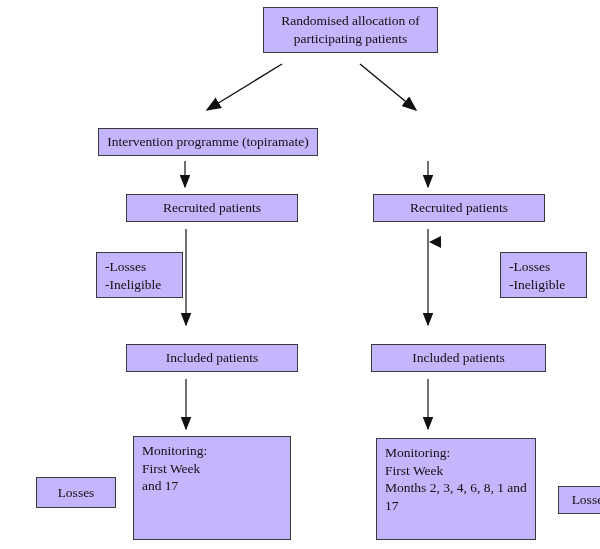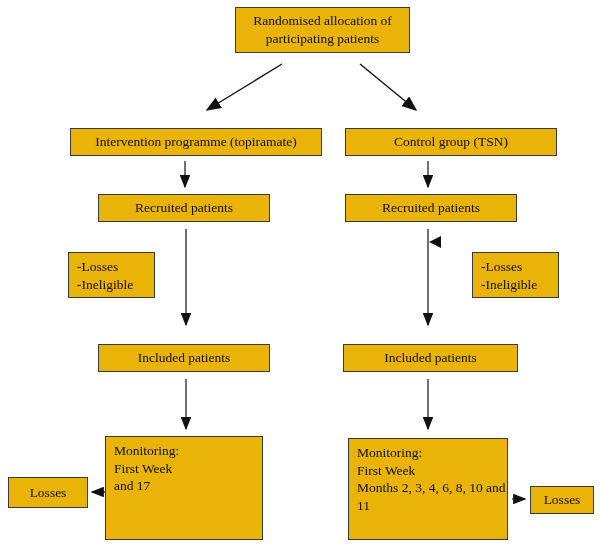--- a/index.html
+++ b/index.html
@@ -10,27 +10,28 @@
     font-family:"Liberation Serif","DejaVu Serif",serif;
     color:#111111;
     font-size:13.5px;
     overflow:hidden;
   }
   .stage svg{position:absolute;left:0;top:0;}
   .box{
     position:absolute;
     box-sizing:border-box;
     border:1px solid #3a3a3a;
-    background:#eab308;
+    background:#c4b5fd;
     display:flex;
     align-items:center;
     justify-content:center;
     text-align:center;
     line-height:1.32;
     padding:2px 6px;
+    margin-left:28px;
   }
   .box.col{
     flex-direction:column;
     align-items:flex-start;
     justify-content:flex-start;
     text-align:left;
     padding:5px 4px 5px 8px;
   }
   .box.col div{white-space:nowrap;line-height:1.3;}
   .nowrap{white-space:nowrap;}
@@ -54,23 +55,22 @@
     <line x1="428" y1="229" x2="428" y2="325" stroke="#111111" stroke-width="1.2" marker-end="url(#ah)"></line>
     <polygon points="429,242 441,236 441,248" fill="#111111"></polygon>
     <line x1="186" y1="379" x2="186" y2="429" stroke="#111111" stroke-width="1.2" marker-end="url(#ah)"></line>
     <line x1="428" y1="379" x2="428" y2="429" stroke="#111111" stroke-width="1.2" marker-end="url(#ah)"></line>
     <line x1="106" y1="492" x2="92" y2="492" stroke="#111111" stroke-width="1.2" marker-end="url(#ah)"></line>
     <line x1="512" y1="499" x2="525" y2="499" stroke="#111111" stroke-width="1.2" marker-end="url(#ah)"></line>
   </svg>
 
   <div class="box" style="left:235px;top:7px;width:175px;height:46px;">Randomised allocation of participating patients</div>
 
-  <div class="box nowrap" style="left:70px;top:128px;width:252px;height:28px;">Intervention programme (topiramate)</div>
+  <div class="box nowrap" style="left:70px;top:128px;width:220px;height:28px;">Intervention programme (topiramate)</div>
 
-  <div class="box nowrap" style="left:345px;top:128px;width:212px;height:28px;">Control group (TSN)</div>
 
   <div class="box nowrap" style="left:98px;top:194px;width:172px;height:28px;">Recruited patients</div>
 
   <div class="box nowrap" style="left:345px;top:194px;width:172px;height:28px;">Recruited patients</div>
 
   <div class="box col" style="left:68px;top:252px;width:87px;height:46px;">
     <div>-Losses</div>
     <div>-Ineligible</div>
   </div>
 
@@ -85,21 +85,21 @@
 
   <div class="box col" style="left:105px;top:436px;width:158px;height:104px;">
     <div>Monitoring:</div>
     <div>First Week</div>
     <div>and 17</div>
   </div>
 
   <div class="box col" style="left:348px;top:438px;width:160px;height:102px;">
     <div>Monitoring:</div>
     <div>First Week</div>
-    <div>Months 2, 3, 4, 6, 8, 10 and</div>
-    <div>11</div>
+    <div>Months 2, 3, 4, 6, 8, 1 and</div>
+    <div>17</div>
   </div>
 
   <div class="box nowrap" style="left:8px;top:477px;width:80px;height:31px;">Losses</div>
 
   <div class="box nowrap" style="left:530px;top:486px;width:64px;height:28px;">Losses</div>
 
 </div>
 
 </body></html>

